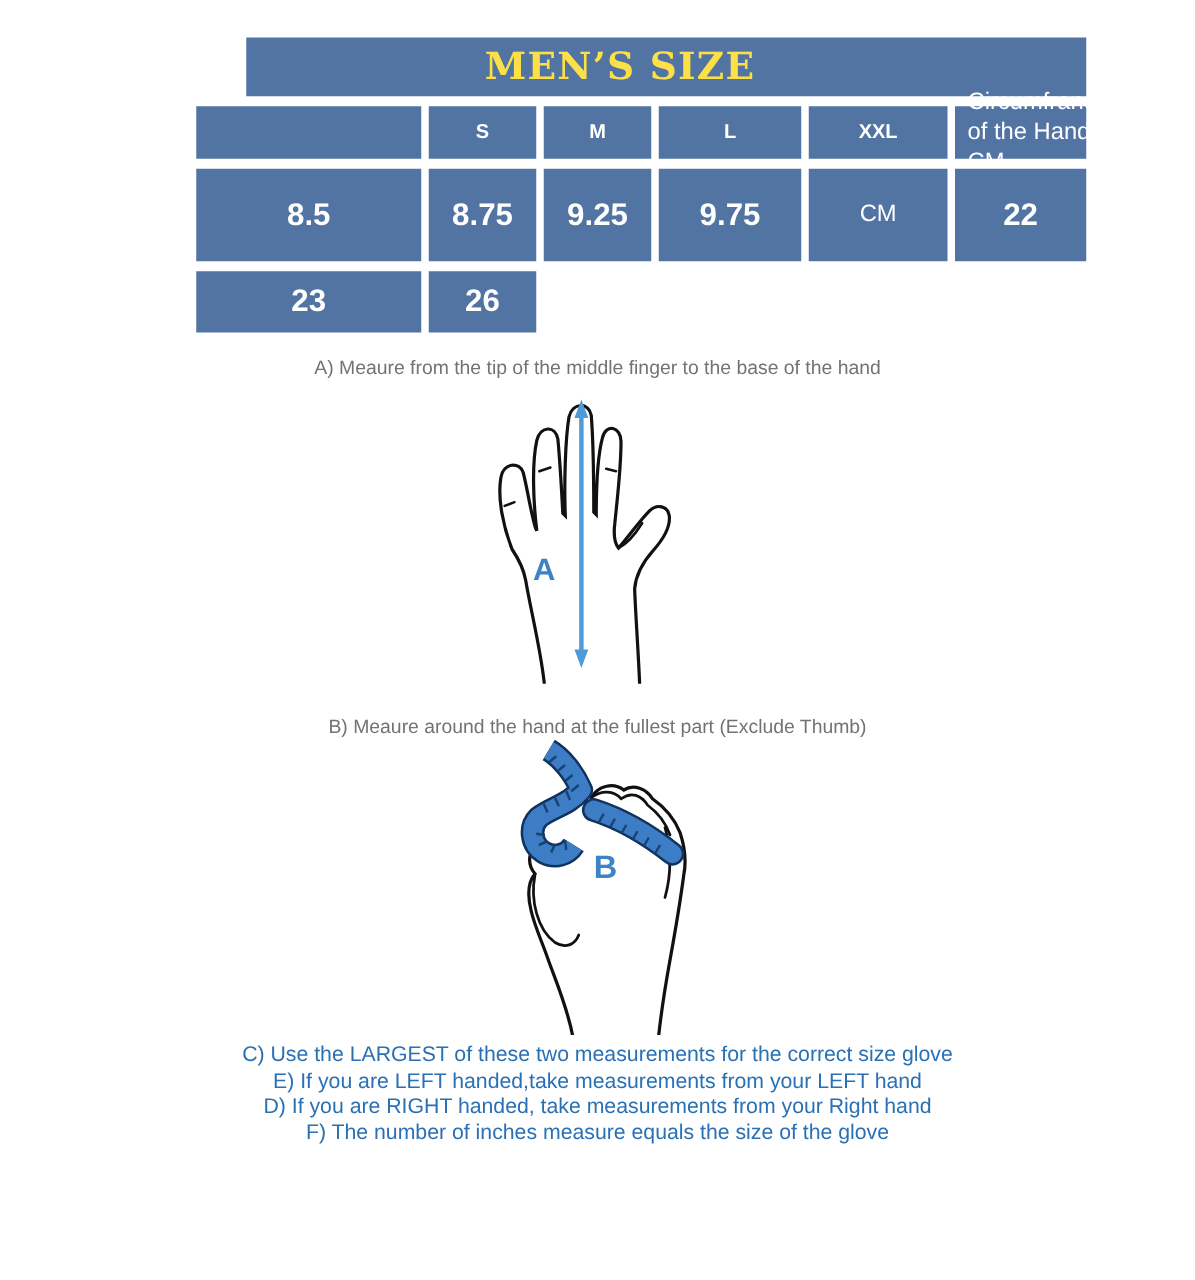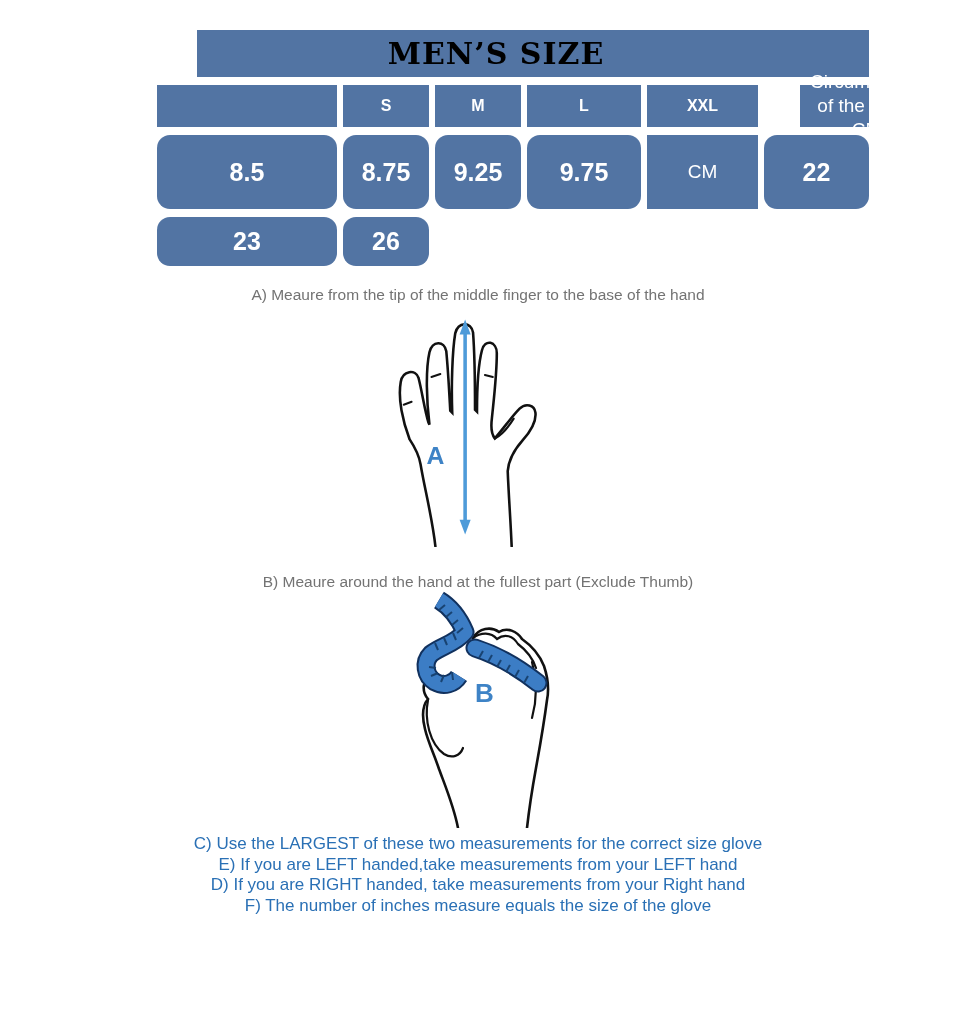--- a/index.html
+++ b/index.html
@@ -19,31 +19,31 @@
     gap:8px 6px;
   }
   .cell{
     background:#5274a3;color:#ffffff;
     display:flex;align-items:center;justify-content:center;
   }
   .cell.title{
     grid-column:1 / -1;
     font-family:"DejaVu Serif", serif;
     font-weight:bold;font-size:30px;letter-spacing:1px;
-    color:#000000;
+    color:#fde047;
     padding-right:74px;
     margin-left:40px;
   }
   .cell.sizehead{font-size:16px;font-weight:bold;}
   .cell.rowlabel{font-size:19px;}
   .cell.rowlabel.left{
-    justify-content:flex-start;text-align:center;
-    padding-left:10px;padding-right:44px;line-height:1.25;margin-left:36px;
+    justify-content:flex-start;text-align:left;
+    padding-left:10px;padding-right:44px;line-height:1.25;
   }
-  .cell.num{font-size:25px;font-weight:bold;border-radius:13px;}
+  .cell.num{font-size:25px;font-weight:bold;}
 
   
   .note{
     position:absolute;left:0;width:956px;text-align:center;
     font-size:15.5px;color:#737373;
   }
   .note.a{top:286px;}
   .note.b{top:573px;}
   .notes-cf{
     position:absolute;left:0;top:834px;width:956px;

